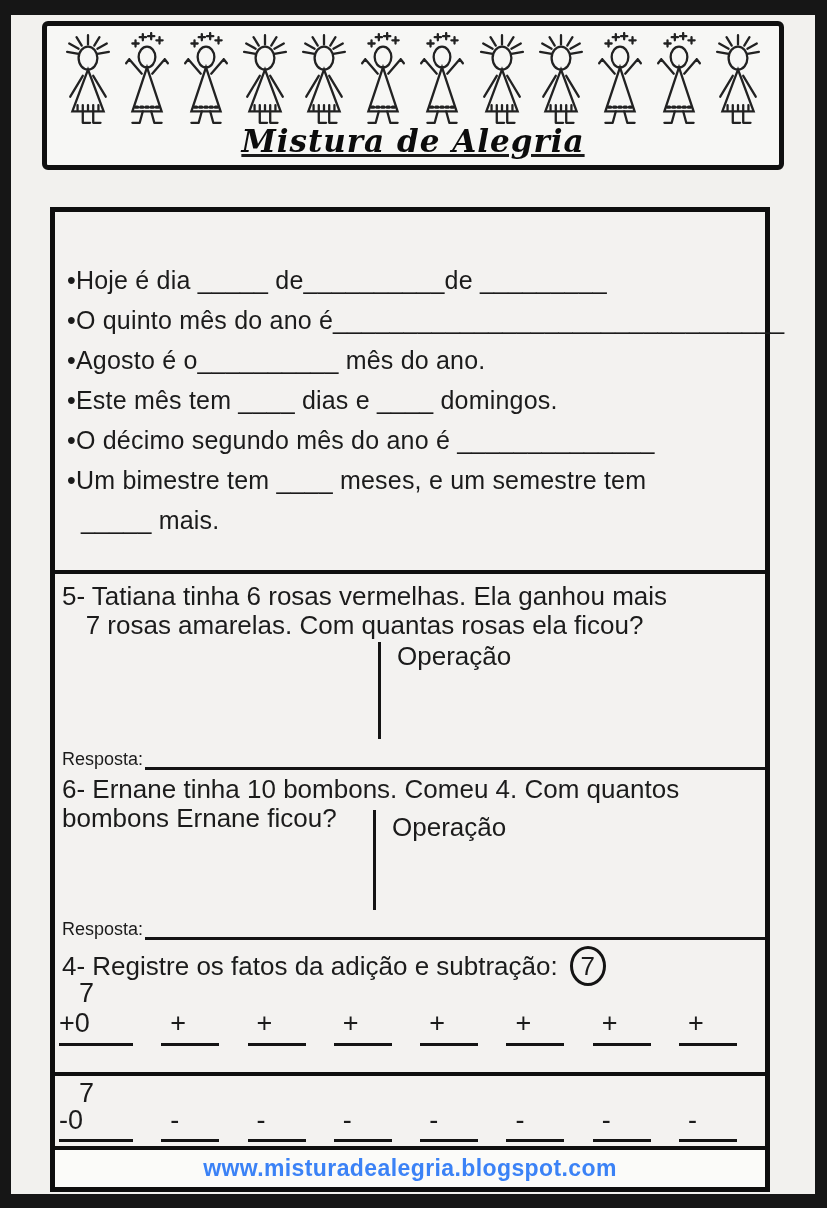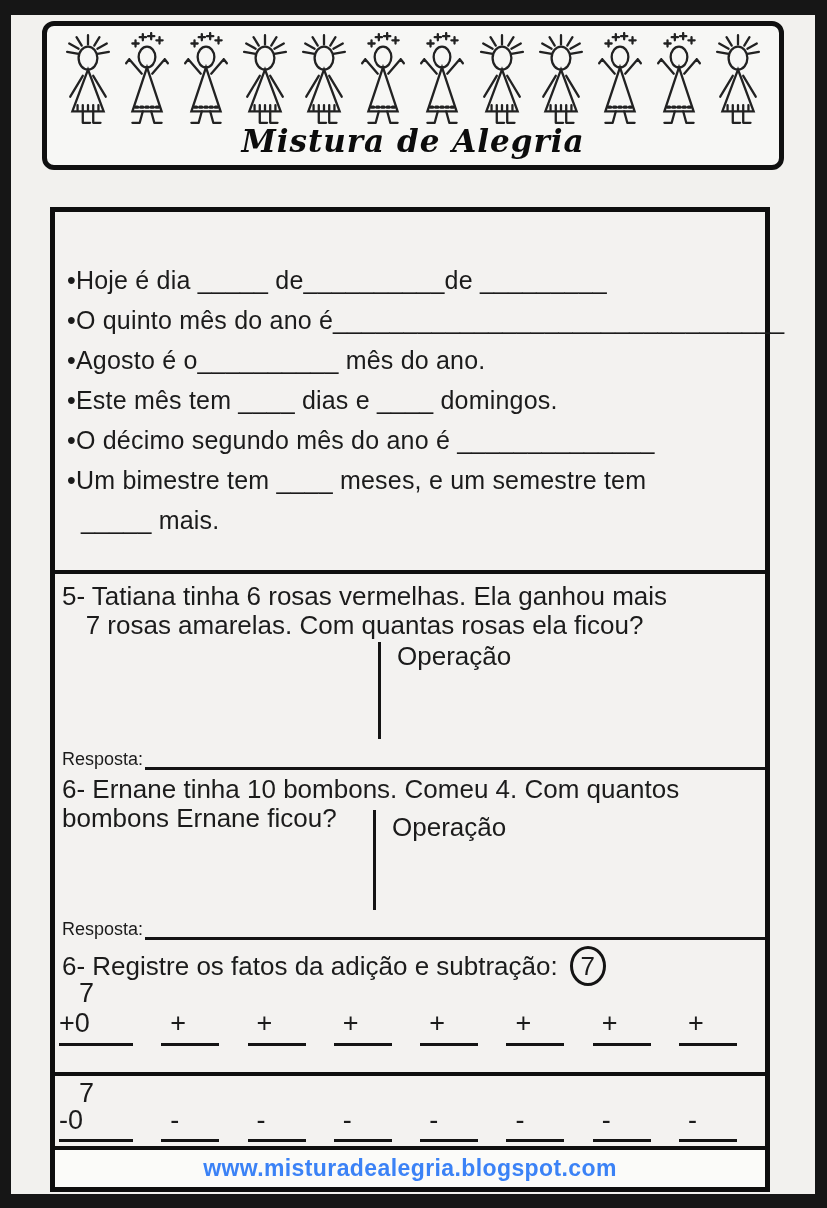--- a/index.html
+++ b/index.html
@@ -12,21 +12,21 @@
   }
   .bar { position:absolute; background:#161616; }
   .bar-top    { left:0; top:0; width:827px; height:15px; }
   .bar-bottom { left:0; top:1194px; width:827px; height:14px; }
   .bar-left   { left:0; top:0; width:11px; height:1208px; }
   .bar-right  { left:815px; top:0; width:12px; height:1208px; }
 
   
   .header-box {
     position:absolute; left:42px; top:21px; width:742px; height:149px;
-    border:5px solid #101010; border-radius:12px; background:#f7f7f5;
+    border:5px solid #101010; border-radius:6px; background:#f7f7f5;text-decoration:underline;
   }
   .figures {
     display:flex; justify-content:space-between; align-items:flex-end;
     height:102px; padding:7px 16px 0 16px;
   }
   .figures svg { display:block; }
   .brand {
     text-align:center; margin-top:-5px;
     font-family:"DejaVu Serif", serif; font-style:italic; font-weight:bold;
     font-size:31px; letter-spacing:1px; color:#0c0c0c;
@@ -196,21 +196,21 @@
         <div>bombons Ernane ficou?</div>
       </div>
       <div class="abs op-line ex6-op-line"></div>
       <div class="abs op-label ex6-op-label">Operação</div>
       <div class="abs answer ex6-answer">
         <span>Resposta:</span>
         <span class="fill"></span>
       </div>
 
       <div class="abs ex7-title">
-        <span>6- Registre os fatos da adição e subtração:</span>
+        <span>4- Registre os fatos da adição e subtração:</span>
         <span class="circled-number">7</span>
       </div>
 
       <div class="abs facts add-facts">
         <div class="fact-col first">
           <div class="f-top">7</div>
           <div class="f-op">+0</div>
           <div class="f-blank"></div>
         </div>
         <div class="fact-col">

